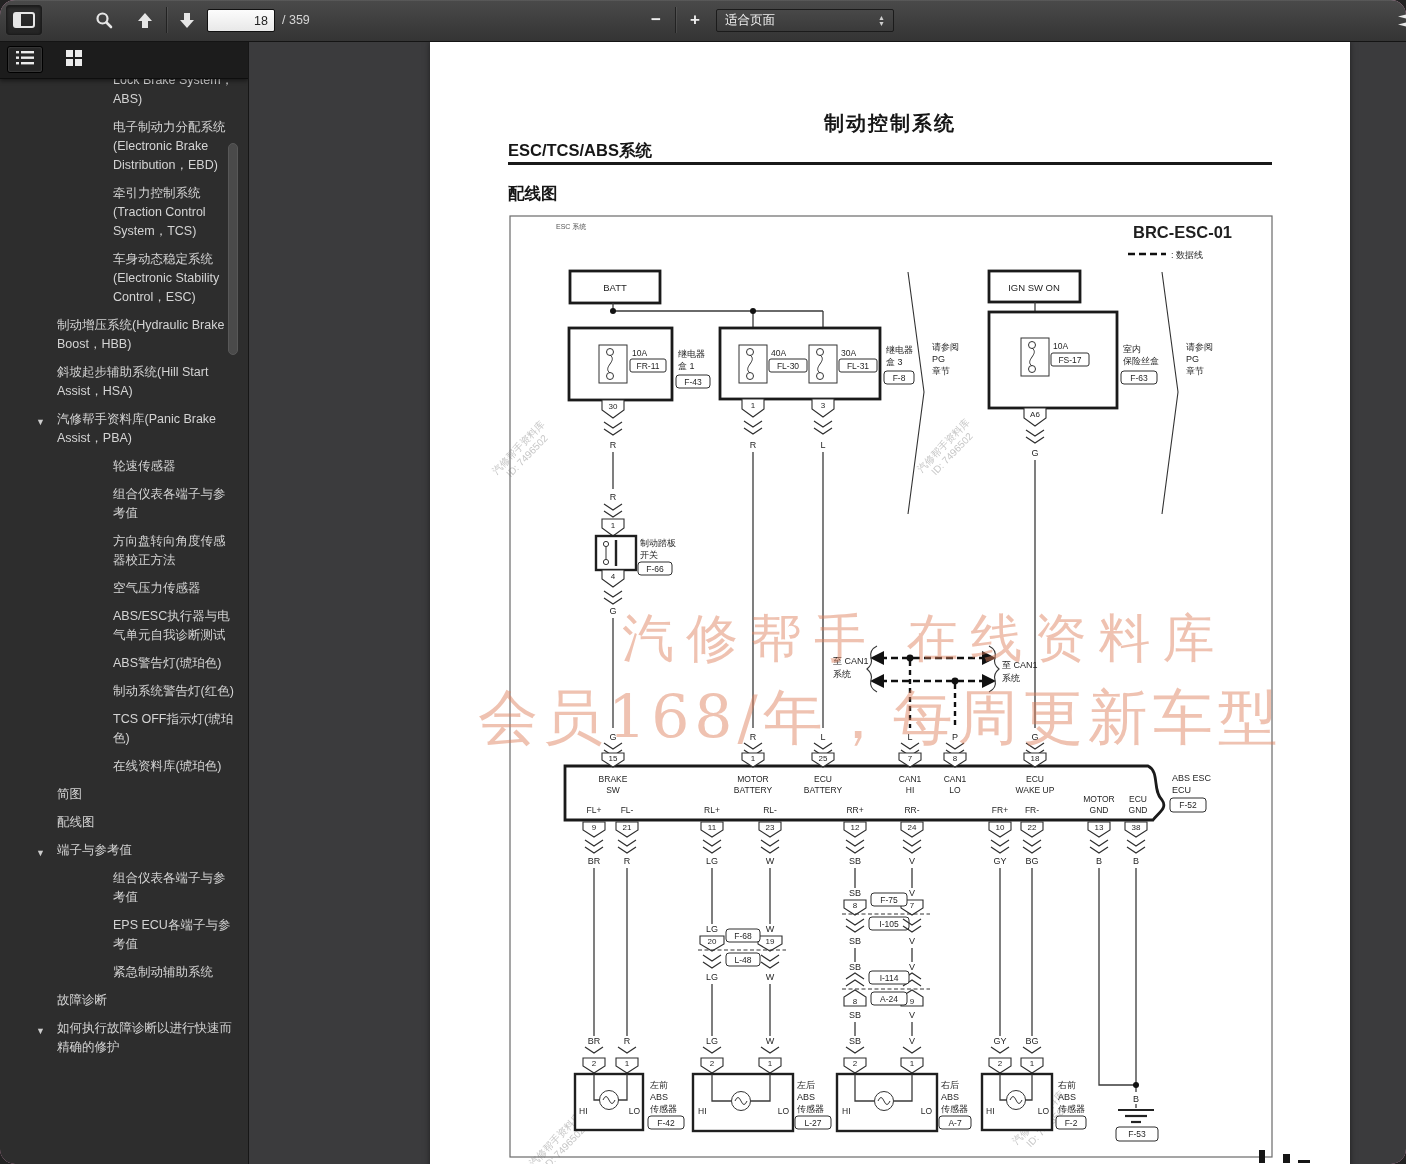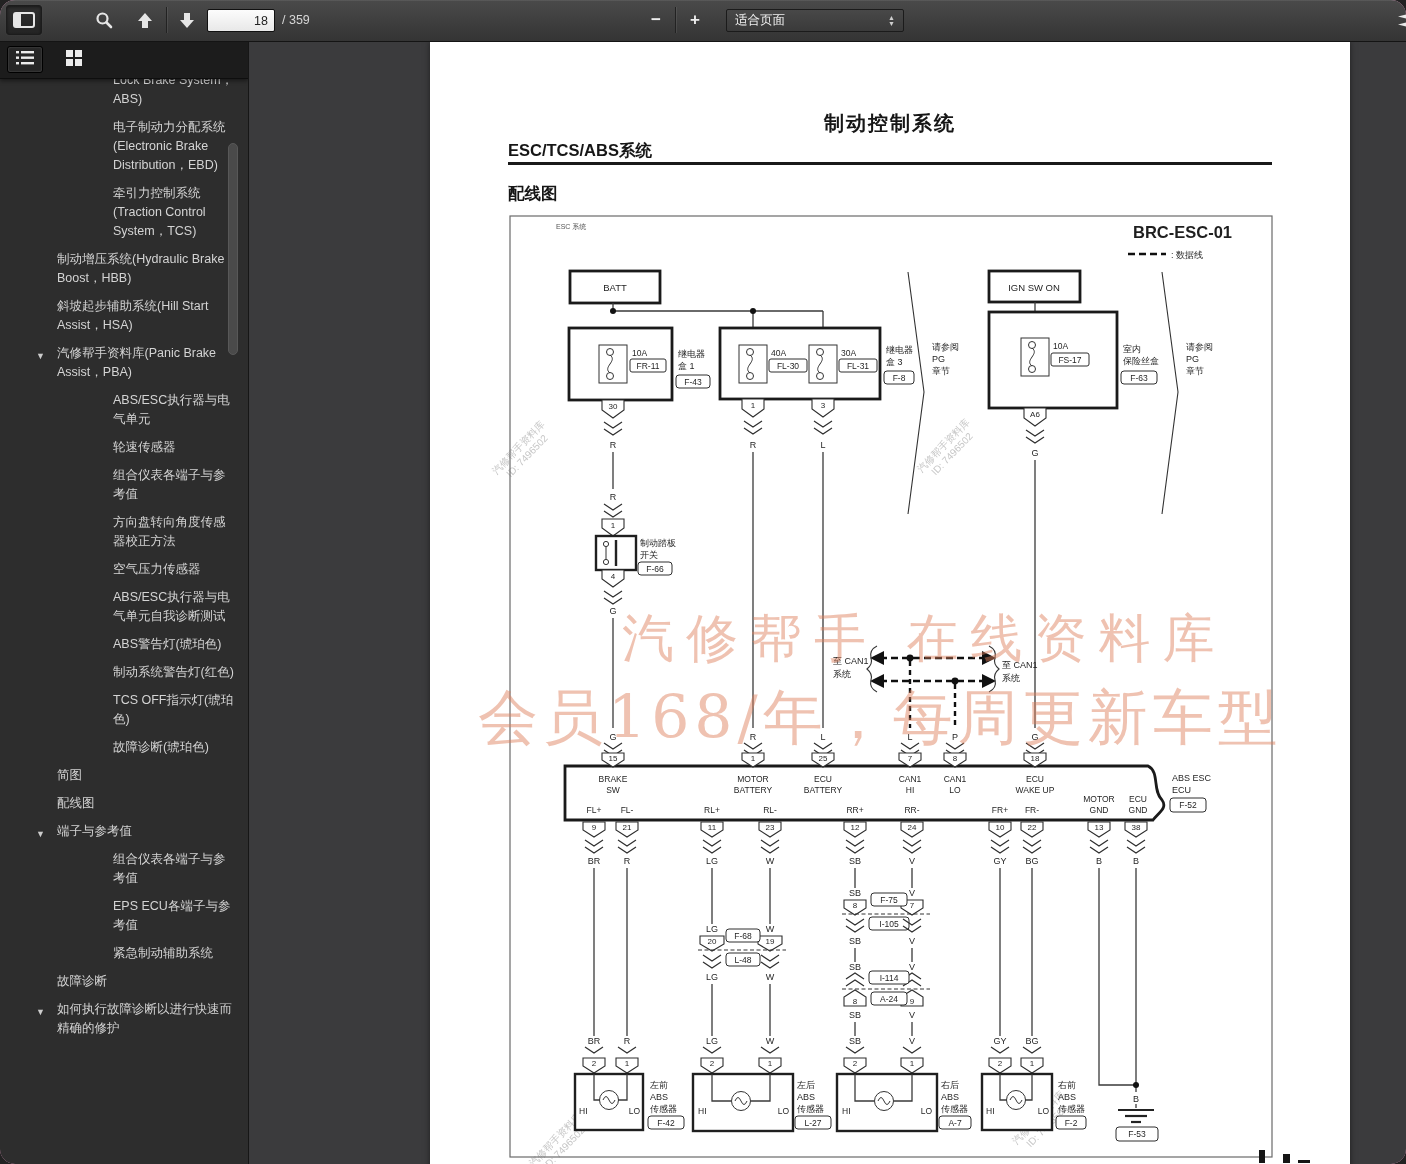--- a/index.html
+++ b/index.html
@@ -14,21 +14,21 @@
   .tb-btn svg{display:block;}
   .tb-btn.pressed{background:rgba(0,0,0,.35);border-color:#1c1c1c;box-shadow:inset 0 1px 3px rgba(0,0,0,.5),0 0 1px rgba(255,255,255,.15);}
   .vsep{position:absolute;top:7px;width:1px;height:26px;background:#222;box-shadow:1px 0 0 rgba(255,255,255,.08);}
   .page-input{position:absolute;left:207px;top:9px;width:58px;height:21px;background:linear-gradient(#fcfcfc,#e8e8e8);
     border:1px solid #111;border-radius:2px;text-align:right;padding:0 6px 0 2px;font-size:12.5px;color:#222;
     font-family:"Liberation Sans",sans-serif;}
   .page-total{position:absolute;left:282px;top:13px;font-size:12.5px;color:#d6d6d6;}
   .zoom-btn{color:#ededed;font-size:17px;font-weight:bold;width:32px;}
   .zoom-select{position:absolute;left:716px;top:9px;width:178px;height:23px;background:linear-gradient(#484848,#3a3a3a);
     border:1px solid #1b1b1b;border-radius:2px;color:#f0f0f0;font-size:12.5px;display:flex;align-items:center;
-    padding:0 8px;box-sizing:border-box;cursor:pointer;margin-left:10px;}
+    padding:0 8px;box-sizing:border-box;cursor:pointer;}
   .sel-arrows{margin-left:auto;font-size:7px;color:#cfcfcf;line-height:6px;letter-spacing:0;}
   .tb-right-partial{position:absolute;right:0;top:12px;width:8px;height:18px;overflow:hidden;}
   .tb-right-partial span{display:block;width:14px;height:7px;background:#e9e9e9;margin:1px 0;clip-path:polygon(0 50%,100% 0,100% 100%);}
   
   .sidebar{position:absolute;left:0;top:41px;width:248px;bottom:0;background:#2d2d2d;
     border-right:1px solid #161616;overflow:hidden;z-index:20;}
   .sb-toolbar{position:absolute;left:0;top:0;width:100%;height:37px;background:#1c1c1c;
     border-bottom:1px solid #0e0e0e;box-shadow:0 2px 4px rgba(0,0,0,.45);z-index:5;}
   .sb-btn{position:absolute;top:5px;width:36px;height:27px;border-radius:3px;border:1px solid transparent;
     background:transparent;display:flex;align-items:center;justify-content:center;cursor:pointer;}
@@ -126,33 +126,33 @@
         <span></span>
         <span></span>
       </div>
   </div>
 
   <div class="sidebar">
     <div class="toc">
       <div class="toc-item lvl2"><span class="toc-label">Lock Brake System，ABS)</span></div>
       <div class="toc-item lvl2"><span class="toc-label">电子制动力分配系统(Electronic Brake Distribution，EBD)</span></div>
       <div class="toc-item lvl2"><span class="toc-label">牵引力控制系统(Traction Control System，TCS)</span></div>
+      <div class="toc-item lvl2"><span class="toc-label">车身动态稳定系统(Electronic Stability Control，ESC)</span></div>
       <div class="toc-item lvl1"><span class="toc-label">制动增压系统(Hydraulic Brake Boost，HBB)</span></div>
       <div class="toc-item lvl1"><span class="toc-label">斜坡起步辅助系统(Hill Start Assist，HSA)</span></div>
       <div class="toc-item lvl1"><span class="tri">▼</span><span class="toc-label">汽修帮手资料库(Panic Brake Assist，PBA)</span></div>
-      <div class="toc-item lvl2"><span class="toc-label">ABS/ESC执行器与电气单元</span></div>
       <div class="toc-item lvl2"><span class="toc-label">轮速传感器</span></div>
       <div class="toc-item lvl2"><span class="toc-label">组合仪表各端子与参考值</span></div>
       <div class="toc-item lvl2"><span class="toc-label">方向盘转向角度传感器校正方法</span></div>
       <div class="toc-item lvl2"><span class="toc-label">空气压力传感器</span></div>
       <div class="toc-item lvl2"><span class="toc-label">ABS/ESC执行器与电气单元自我诊断测试</span></div>
       <div class="toc-item lvl2"><span class="toc-label">ABS警告灯(琥珀色)</span></div>
       <div class="toc-item lvl2"><span class="toc-label">制动系统警告灯(红色)</span></div>
       <div class="toc-item lvl2"><span class="toc-label">TCS OFF指示灯(琥珀色)</span></div>
-      <div class="toc-item lvl2"><span class="toc-label">故障诊断(琥珀色)</span></div>
+      <div class="toc-item lvl2"><span class="toc-label">在线资料库(琥珀色)</span></div>
       <div class="toc-item lvl1"><span class="toc-label">简图</span></div>
       <div class="toc-item lvl1"><span class="toc-label">配线图</span></div>
       <div class="toc-item lvl1"><span class="tri">▼</span><span class="toc-label">端子与参考值</span></div>
       <div class="toc-item lvl2"><span class="toc-label">组合仪表各端子与参考值</span></div>
       <div class="toc-item lvl2"><span class="toc-label">EPS ECU各端子与参考值</span></div>
       <div class="toc-item lvl2"><span class="toc-label">紧急制动辅助系统</span></div>
       <div class="toc-item lvl1"><span class="toc-label">故障诊断</span></div>
       <div class="toc-item lvl1"><span class="tri">▼</span><span class="toc-label">如何执行故障诊断以进行快速而精确的修护</span></div>
     </div>
     <div class="sb-toolbar">

